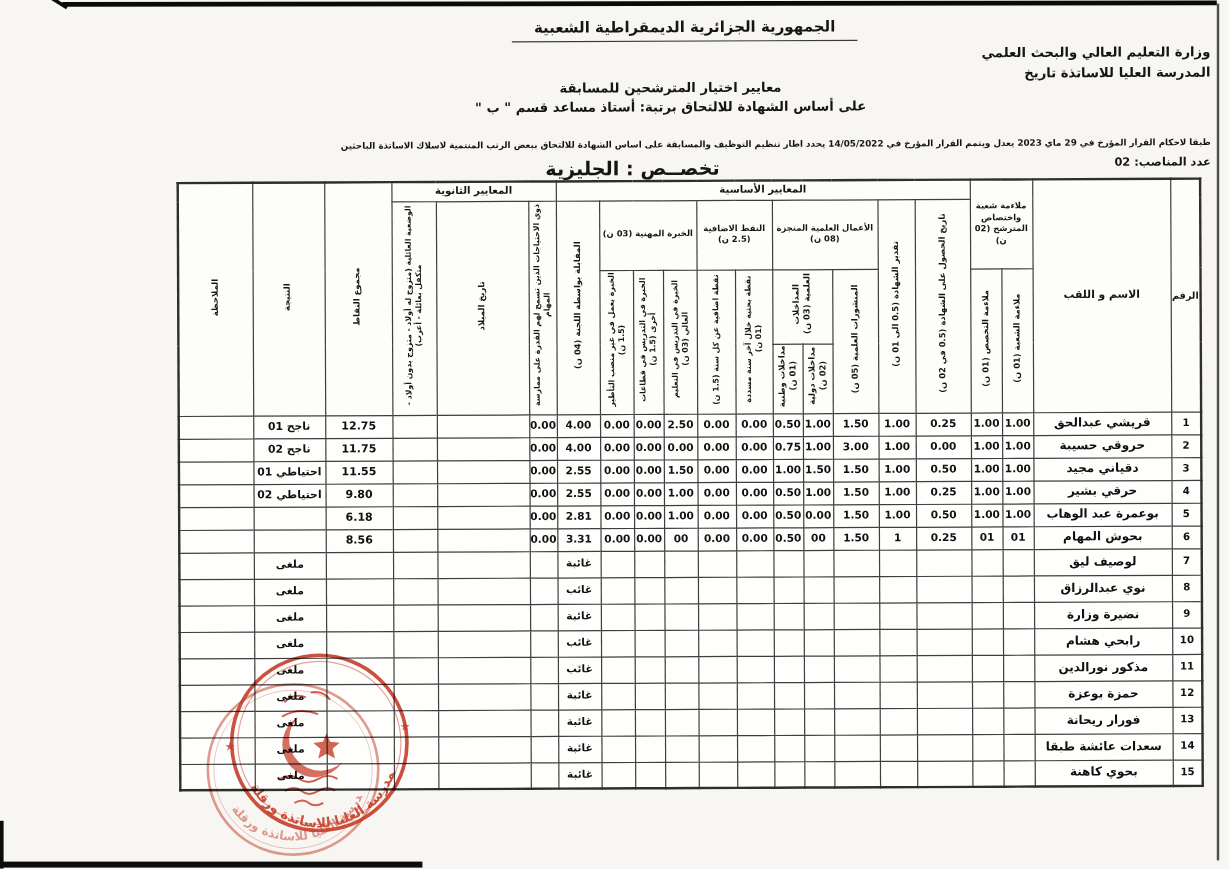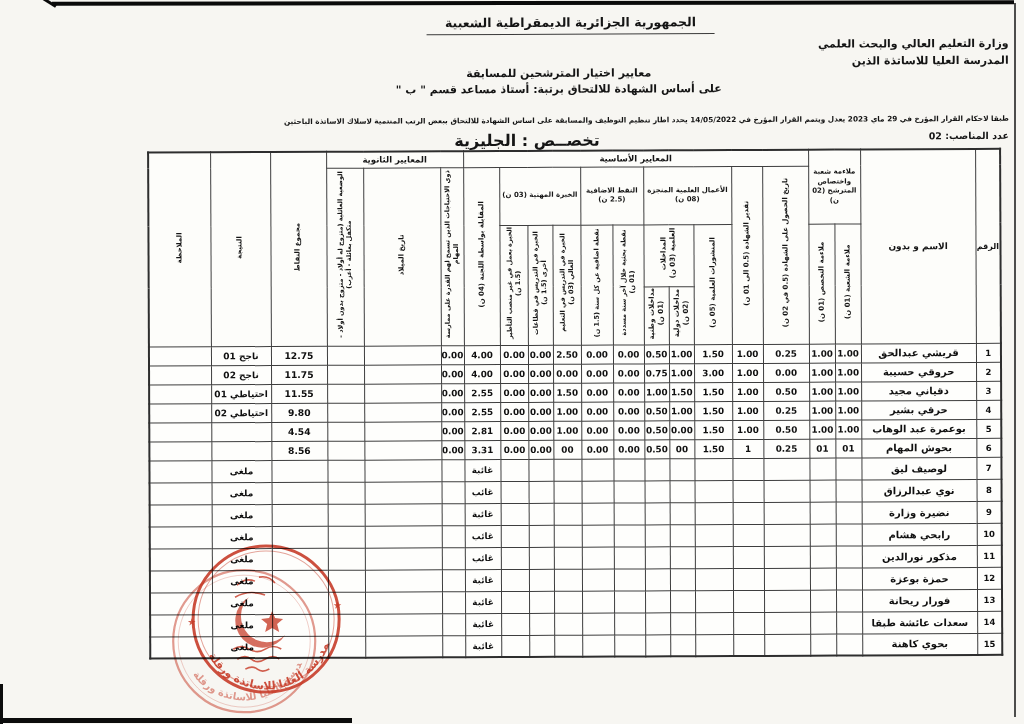--- a/index.html
+++ b/index.html
@@ -68,21 +68,21 @@
 <div class="scan-right"></div>
 <div class="scan-bottom"></div>
 <div class="scan-left"></div>
 
 <div class="sheet">
 
   <div class="republic-title">الجمهورية الجزائرية الديمقراطية الشعبية</div>
 
   <div class="ministry">
     <div>وزارة التعليم العالي والبحث العلمي</div>
-    <div>المدرسة العليا للاساتذة الذين</div>
+    <div>المدرسة العليا للاساتذة تاريخ</div>
   </div>
 
 
   <div class="subject">
     <div>معايير اختيار المترشحين للمسابقة</div>
     <div>على أساس الشهادة للالتحاق برتبة: أستاذ مساعد قسم " ب "</div>
   </div>
 
   <div class="decree">طبقا لاحكام القرار المؤرخ في 29 ماي 2023 يعدل ويتمم القرار المؤرخ في 14/05/2022 يحدد اطار تنظيم التوظيف والمسابقة على اساس الشهادة للالتحاق ببعض الرتب المنتمية لاسلاك الاساتذة الباحثين</div>
   <div class="posts">عدد المناصب: 02</div>
@@ -108,21 +108,21 @@
         <col style="width:23px">
       <col style="width:77px">
         <col style="width:37px">
         <col style="width:56px">
         <col style="width:60px">
       <col style="width:62px">
     </colgroup>
     <thead>
       <tr class="h1">
         <th rowspan="4" class="hnum">الرقم</th>
-        <th rowspan="4" class="hname">الاسم و بدون</th>
+        <th rowspan="4" class="hname">الاسم و اللقب</th>
         <th colspan="2" rowspan="2" class="hsm">ملاءمة شعبة واختصاص المترشح (02 ن)</th>
         <th colspan="11" class="band">المعايير الأساسية</th>
         <th colspan="3" class="band">المعايير الثانوية</th>
         <th rowspan="4"><span class="v max190">مجموع النقاط</span></th>
         <th rowspan="4"><span class="v max190">النتيجة</span></th>
         <th rowspan="4"><span class="v max190">الملاحظة</span></th>
       </tr>
       <tr class="h2">
         <th rowspan="3"><span class="v max174">تاريخ الحصول على الشهادة (0.5 في 02 ن)</span></th>
         <th rowspan="3"><span class="v max174">تقدير الشهادة (0.5 الى 01 ن)</span></th>
@@ -255,21 +255,21 @@
       <td>0.50</td>
       <td>0.00</td>
       <td>0.00</td>
       <td>1.00</td>
       <td>0.00</td>
       <td>0.00</td>
       <td>2.81</td>
       <td>0.00</td>
       <td></td>
       <td></td>
-      <td class="c-total">4.54</td>
+      <td class="c-total">6.18</td>
       <td class="c-result"></td>
       <td></td>
     </tr>
         <tr>
       <td class="c-rank">6</td>
       <td class="c-name">بحوش المهام</td>
       <td>01</td>
       <td>01</td>
       <td>0.25</td>
       <td>1</td>

